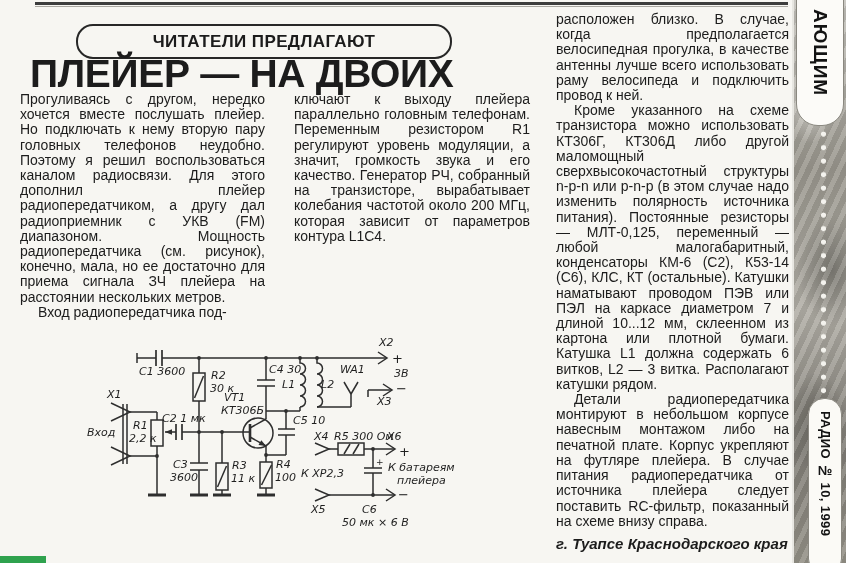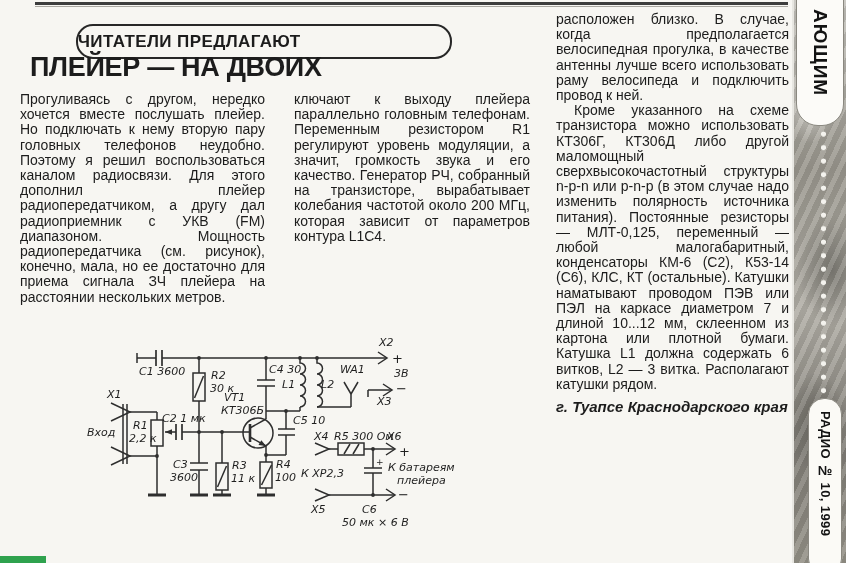--- a/index.html
+++ b/index.html
@@ -5,24 +5,24 @@
   html,body{margin:0;padding:0;}
   body{background:#888;}
   #page{position:relative;width:846px;height:563px;background:#f7f6f2;overflow:hidden;
         font-family:"Liberation Sans",sans-serif;color:#1c1c1c;}
   .abs{position:absolute;}
   
   #top-rule{left:35px;top:2px;width:753px;height:3px;background:#3d3d3d;}
   #top-rule2{left:35px;top:6px;width:753px;height:1px;background:#a9a7a1;}
   
   #kicker{left:76px;top:24px;width:372px;height:31px;border:2.5px solid #272727;border-radius:17px;
-          display:flex;align-items:center;justify-content:flex-start;background:#f7f6f2;}
+          display:flex;align-items:center;justify-content:center;background:#f7f6f2;}
   #kicker span{font-weight:bold;font-size:17px;letter-spacing:.4px;}
   
-  #title{left:30px;top:52px;font-size:27px;font-weight:bold;letter-spacing:-.3px;white-space:nowrap;}
+  #title{left:30px;top:52px;font-size:39px;font-weight:bold;letter-spacing:-.3px;white-space:nowrap;}
   
   .col{font-size:14px;line-height:15.2px;text-align:justify;}
   .col p{margin:0;}
   .col p.ind{text-indent:18px;}
   #col1{left:20px;top:92px;width:245px;}
   #col2{left:294px;top:92px;width:236px;}
   #col3{left:556px;top:12px;width:233px;}
   .byline{margin-top:7px;font-weight:bold;font-style:italic;font-size:15px;line-height:16.5px;}
   .byline .nm{text-align:right;}
   .byline .pl{text-align:left;}
@@ -67,29 +67,31 @@
   <div class="abs" id="top-rule2"></div>
 
   <div class="abs" id="kicker">
     <span>ЧИТАТЕЛИ ПРЕДЛАГАЮТ</span>
   </div>
 
   <div class="abs" id="title">ПЛЕЙЕР — НА ДВОИХ</div>
 
   <div class="abs col" id="col1">
     <p>Прогуливаясь с другом, нередко хочется вместе послушать плейер. Но подключать к нему вторую пару головных телефонов неудобно. Поэтому я решил воспользоваться каналом радиосвязи. Для этого дополнил плейер радиопередатчиком, а другу дал радиоприемник с УКВ (FM) диапазоном. Мощность радиопередатчика (см. рисунок), конечно, мала, но ее достаточно для приема сигнала ЗЧ плейера на расстоянии нескольких метров.</p>
+    <p class="ind">Вход радиопередатчика под-</p>
   </div>
 
   <div class="abs col" id="col2">
     <p>ключают к выходу плейера параллельно головным телефонам. Переменным резистором R1 регулируют уровень модуляции, а значит, громкость звука и его качество. Генератор РЧ, собранный на транзисторе, вырабатывает колебания частотой около 200 МГц, которая зависит от параметров контура L1C4.</p>
   </div>
 
   <div class="abs col" id="col3">
     <p>расположен близко. В случае, когда предполагается велосипедная прогулка, в качестве антенны лучше всего использовать раму велосипеда и подключить провод к ней.</p>
     <p class="ind">Кроме указанного на схеме транзистора можно использовать КТ306Г, КТ306Д либо другой маломощный сверхвысокочастотный структуры n-p-n или p-n-p (в этом случае надо изменить полярность источника питания). Постоянные резисторы — МЛТ-0,125, переменный — любой малогабаритный, конденсаторы КМ-6 (С2), К53-14 (С6), КЛС, КТ (остальные). Катушки наматывают проводом ПЭВ или ПЭЛ на каркасе диаметром 7 и длиной 10...12 мм, склеенном из картона или плотной бумаги. Катушка L1 должна содержать 6 витков, L2 — 3 витка. Располагают катушки рядом.</p>
+    <p class="ind">Детали радиопередатчика монтируют в небольшом корпусе навесным монтажом либо на печатной плате. Корпус укрепляют на футляре плейера. В случае питания радиопередатчика от источника плейера следует поставить RC-фильтр, показанный на схеме внизу справа.</p>
     <div class="byline">
       <div class="pl">г. Туапсе Краснодарского края</div>
     </div>
   </div>
 
   <svg class="abs" id="schematic" width="470" height="233" viewBox="0 0 470 233">
 
     <path class="wire" d="
       M52,23 L52,33  M52,28 L71,28  M77,28 L302,28
       M114,28 L114,43 M114,71 L114,133 M114,140 L114,165

